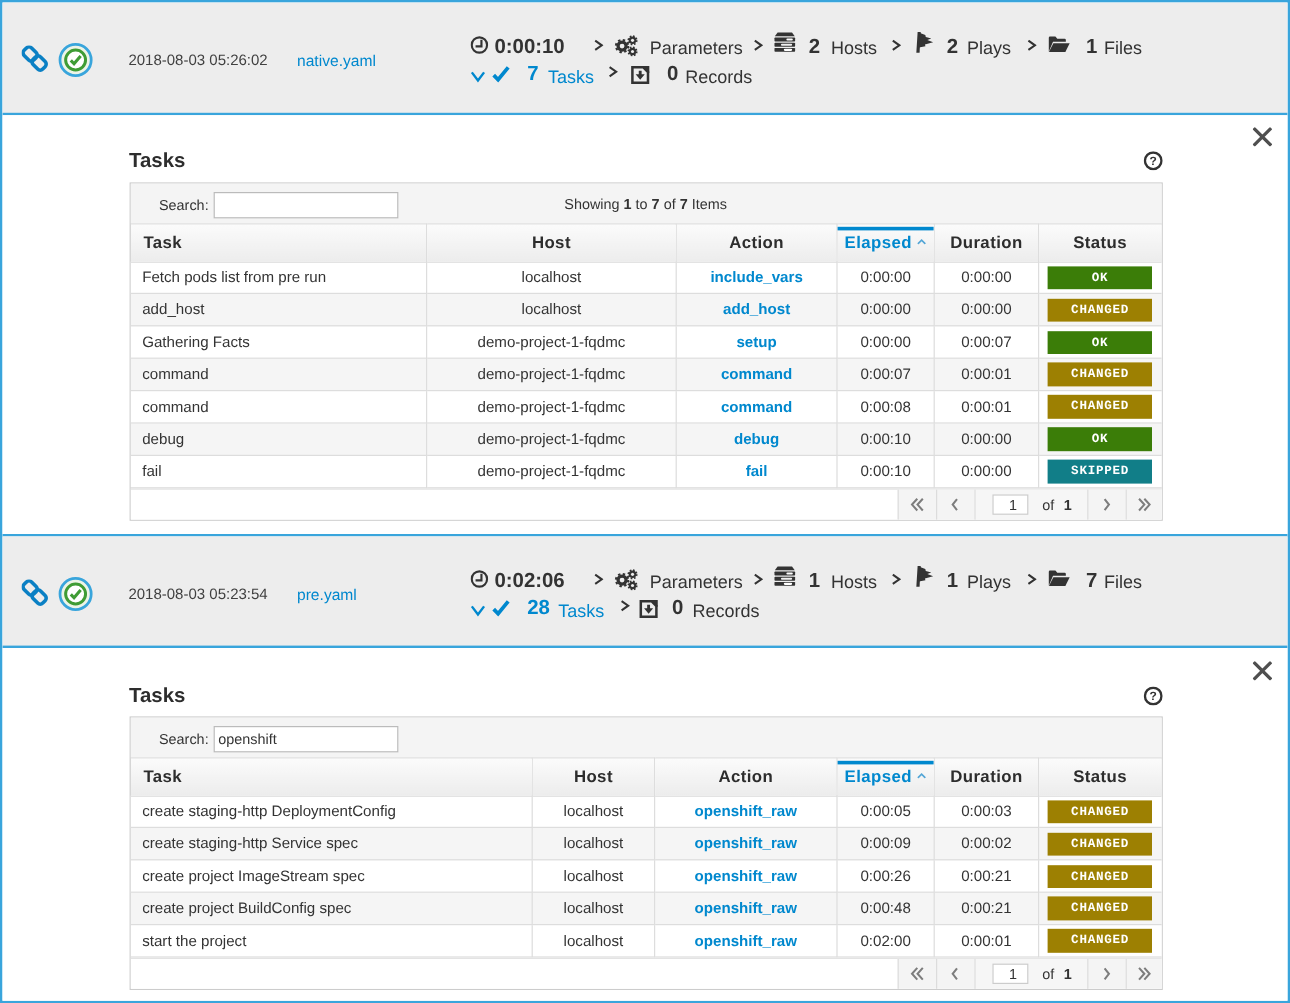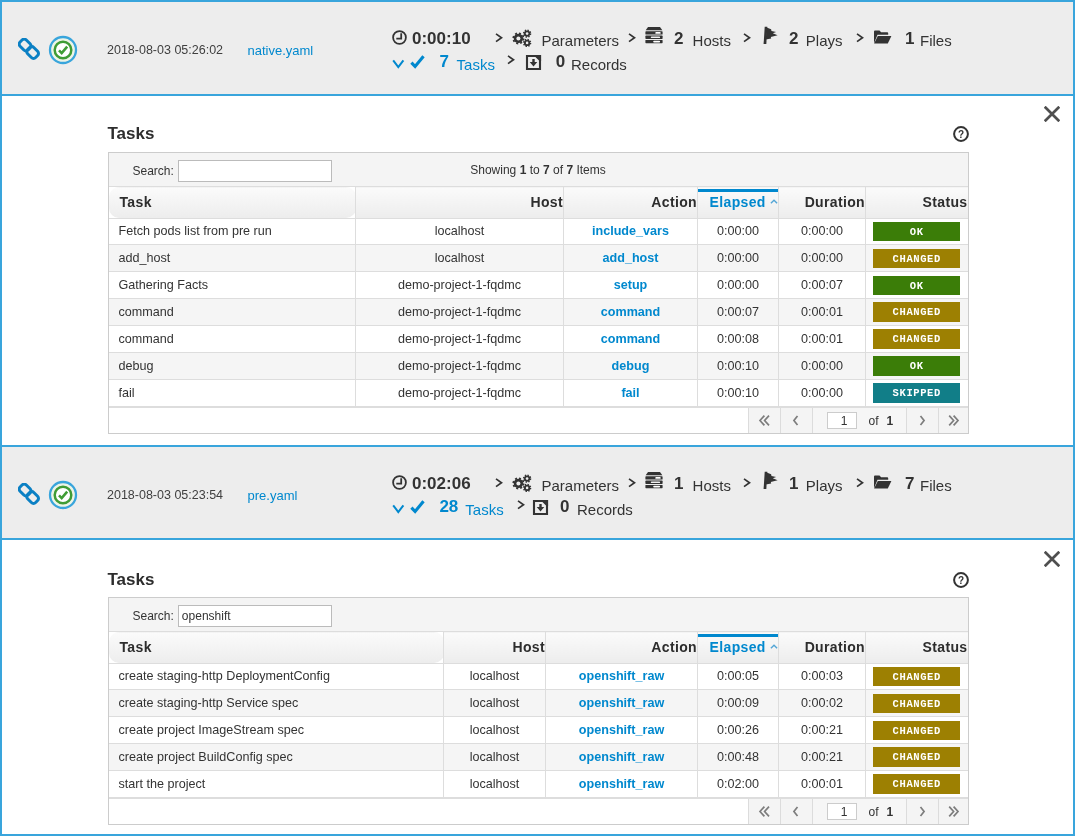--- a/index.html
+++ b/index.html
@@ -28,24 +28,24 @@
   .close{position:absolute;right:13px;top:9.5px;}
   .ttl{position:absolute;left:105.5px;top:31.3px;font-size:17px;font-weight:bold;color:#2d2d2d;line-height:14px;}
   .help{position:absolute;right:104.3px;top:30px;}
   .twrap{position:absolute;left:105.5px;width:861px;border:1px solid #cccccc;}
   .searchrow{height:33px;background:#f4f4f4;position:relative;display:flex;align-items:center;padding-top:3px;}
   .searchrow .slabel{margin-left:24px;font-size:12px;}
   .searchrow input{margin-left:4px;width:154px;height:22px;border:1px solid #bbb;background:#fff;font-family:"Liberation Sans",sans-serif;font-size:12px;padding:0 3px;color:#333;}
   .showing{position:absolute;left:0;right:0;top:10px;text-align:center;font-size:12px;color:#333;}
   table{border-collapse:collapse;width:859px;table-layout:fixed;}
   th{border:1px solid #dddddd;background:linear-gradient(#fbfbfb,#ececec);
-     font-size:14px;font-weight:bold;color:#2d2d2d;height:31.5px;position:relative;letter-spacing:0.35px;text-align:right;}
+     font-size:14px;font-weight:bold;color:#2d2d2d;height:31.5px;position:relative;letter-spacing:0.35px;}
   th.sorted{color:#0088ce;}
   th.sorted .topline{position:absolute;top:2px;left:0;right:0;height:2.5px;background:#0088ce;}
-  th:first-child{border-left:none;text-align:left;padding-left:11px;border-radius:10px;}
+  th:first-child{border-left:none;text-align:left;padding-left:11px;}
   th:last-child{border-right:none;}
   td{border:1px solid #dddddd;font-size:12.6px;color:#333;text-align:center;height:26.93px;padding:0;}
   td:first-child{border-left:none;text-align:left;padding-left:10px;}
   td:last-child{border-right:none;}
   tr.odd{background:#fff;}
   tr.even{background:#f5f5f5;}
   td.action{font-weight:bold;color:#0088ce;}
   .badge{display:inline-block;width:87px;height:19.6px;line-height:21.2px;color:#fff;
          font-family:"Liberation Mono",monospace;font-size:10.5px;font-weight:bold;letter-spacing:0.6px;text-align:center;}
   .b-ok{background:#3b7d08;}

